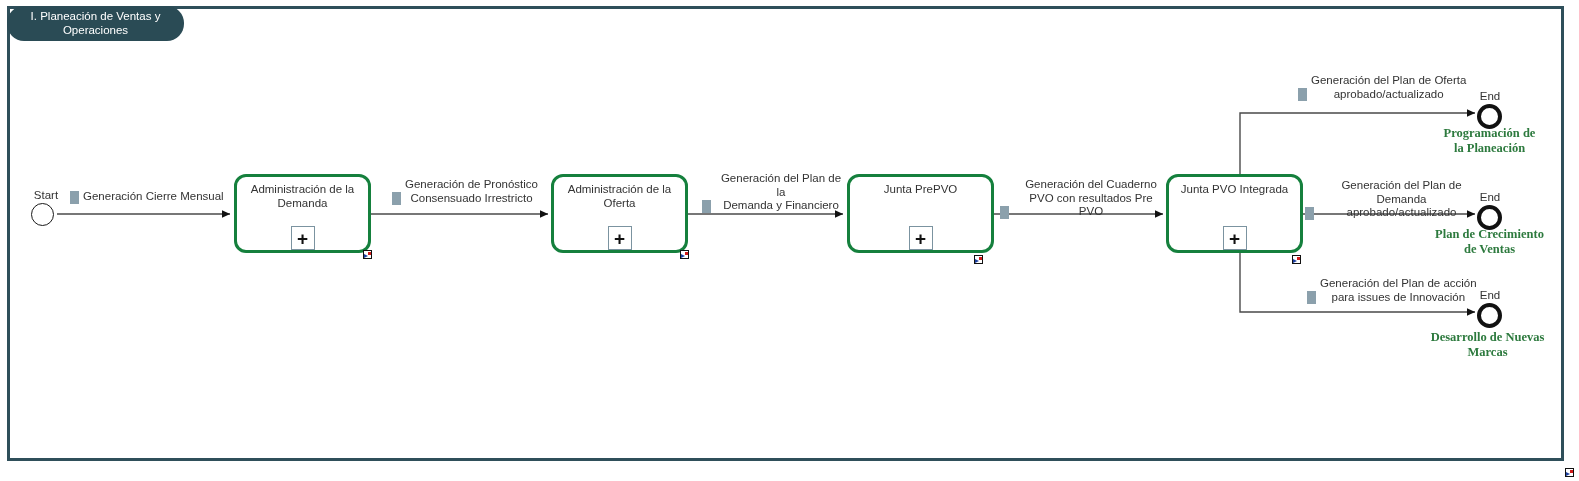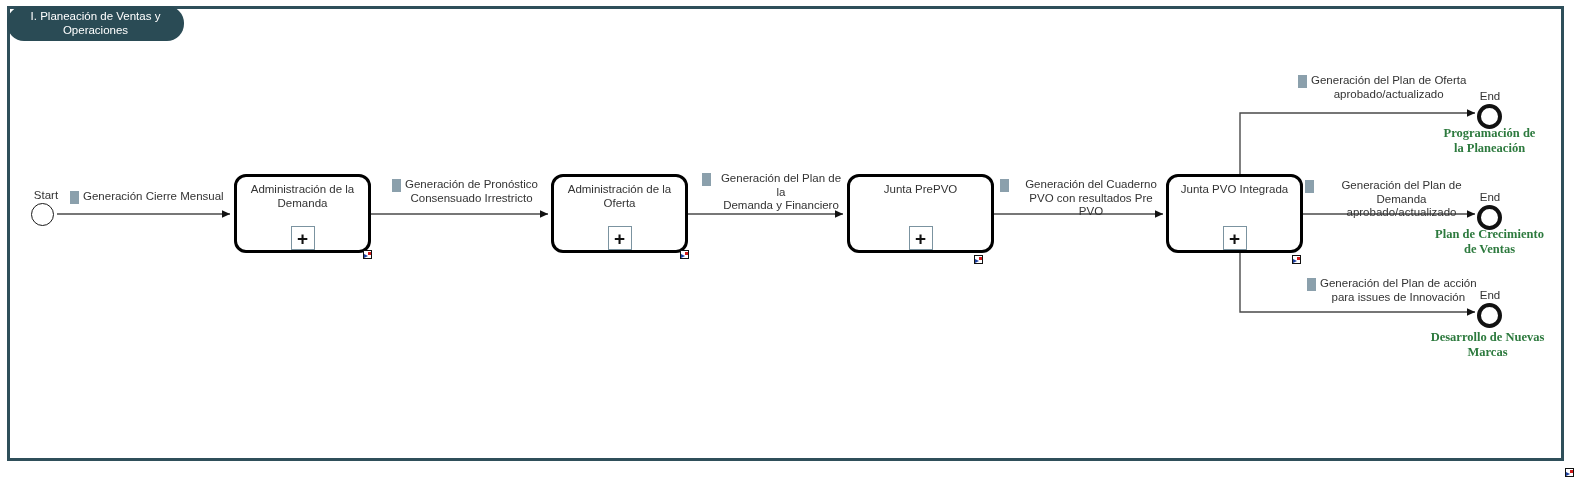--- a/index.html
+++ b/index.html
@@ -85,21 +85,21 @@
     color: #2d7a3e;
     text-align: center;
     white-space: pre-line;
   }
 
   
   .activity {
     position: absolute;
     box-sizing: border-box;
     background: #ffffff;
-    border: 3px solid #000000;
+    border: 3px solid #15803d;
     border-radius: 12px;
   }
   .activity-label {
     position: absolute;
     left: 0;
     right: 0;
     top: 6px;
     text-align: center;
     font-size: 11.5px;
     line-height: 13.5px;
@@ -170,21 +170,21 @@
   .doc-icon {
     flex: 0 0 auto;
     width: 9px;
     height: 13px;
     background: #8ba0ac;
     margin-top: 1px;
   }
   .flow-note-text {
     white-space: pre-line;
   }
-  .flow-note.center { text-align: center; }
+  .flow-note.center { text-align: center; align-items: flex-end; }
   .flow-note.center .flow-note-text { text-align: center; }
 </style>
 </head>
 <body>
 
 <div id="canvas">
 
   <div id="pool-frame"></div>
 
   <div id="pool-header">I. Planeación de Ventas y Operaciones</div>

